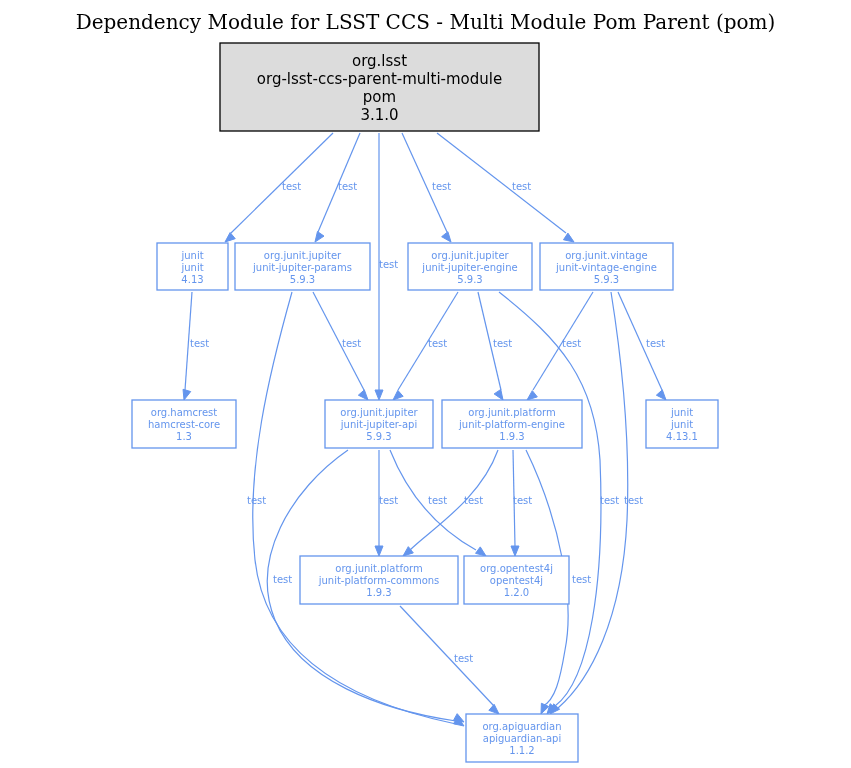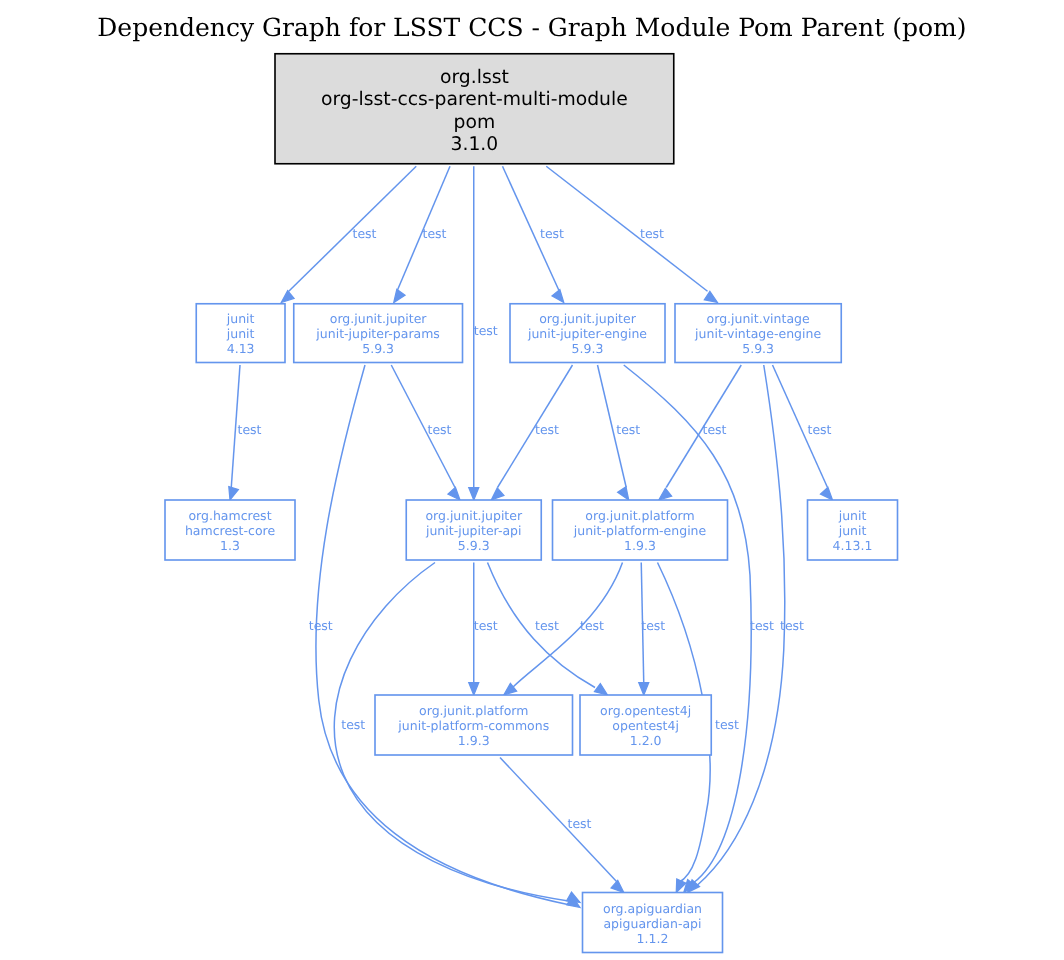--- a/index.html
+++ b/index.html
@@ -13,21 +13,21 @@
   .node-root-rect { fill: #dcdcdc; stroke: #000000; stroke-width: 1.3; }
   .node-text { font-family: "DejaVu Sans", sans-serif; font-size: 10px; fill: #6495ed; text-anchor: middle; }
   .root-text { font-family: "DejaVu Sans", sans-serif; font-size: 15px; fill: #000; text-anchor: middle; }
   .edge-path { fill: none; stroke: #6495ed; stroke-width: 1.2; }
   .edge-arrow { fill: #6495ed; stroke: #6495ed; }
   .edge-label { font-family: "DejaVu Sans", sans-serif; font-size: 10px; fill: #6495ed; }
 </style>
 </head>
 <body>
 
-<div id="graph-title">Dependency Graph for LSST CCS - Graph Module Pom Parent (pom)</div>
+<div id="graph-title">Dependency Module for LSST CCS - Multi Module Pom Parent (pom)</div>
 
 <svg id="graph" width="851" height="768" viewBox="0 0 851 768" xmlns="http://www.w3.org/2000/svg">
   <g id="edges-layer">
       <g>
         <path d="M333,133 L231,233" class="edge-path"></path>
         <polygon points="225,242 230.12147519731585,232.5252708849657 235.24295039463166,238.6710411217447" class="edge-arrow"></polygon>
         <text x="282" y="190" class="edge-label">test</text>
       </g>
       <g>
         <path d="M360,133 L318,232" class="edge-path"></path>

